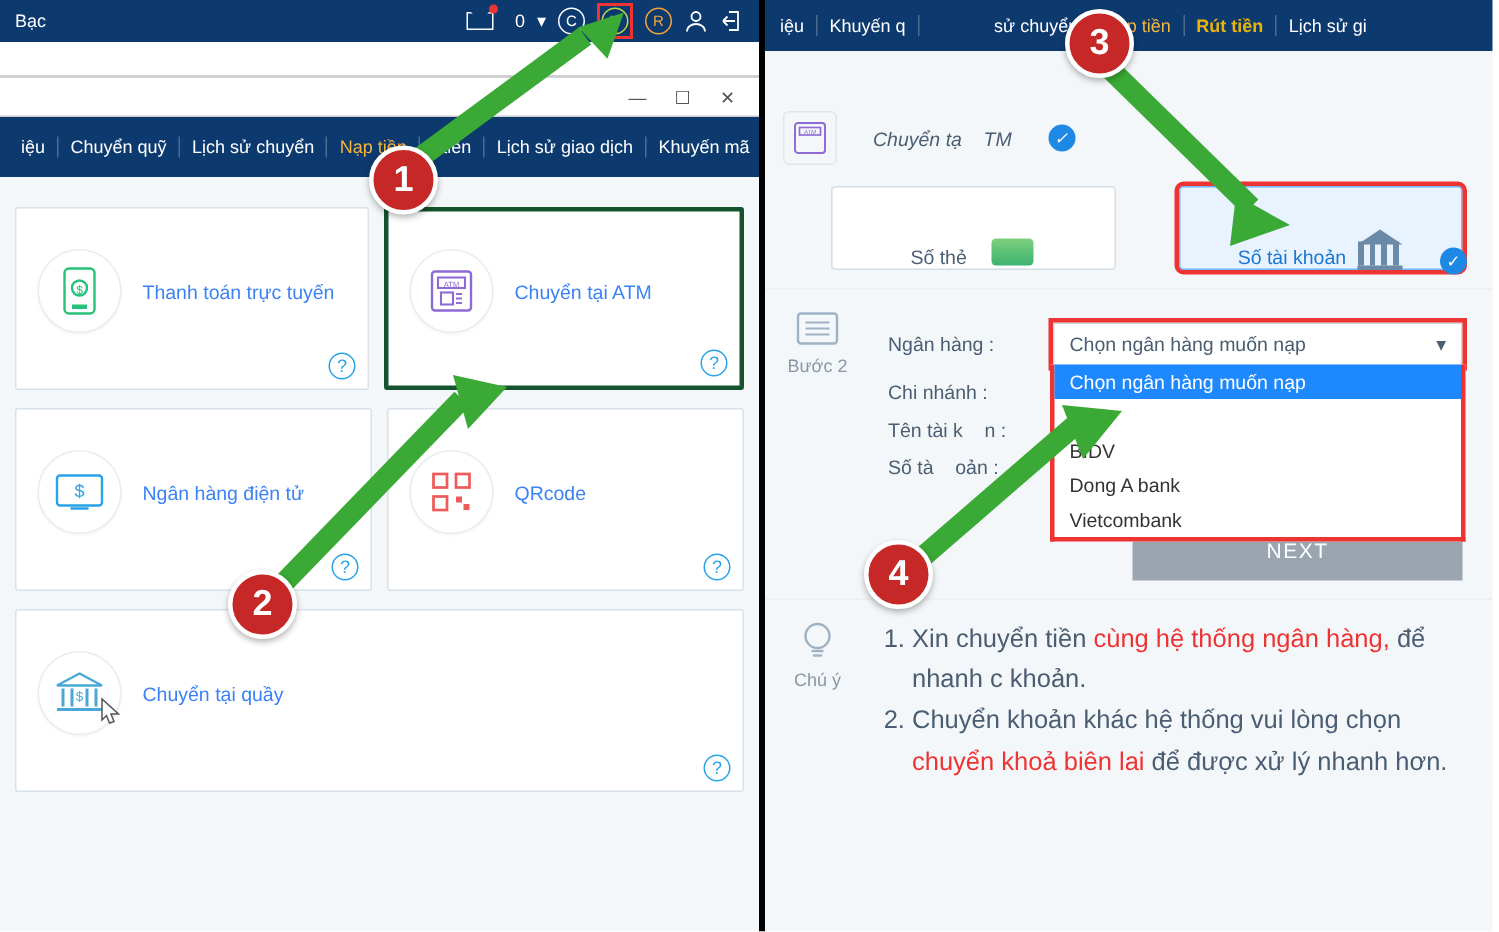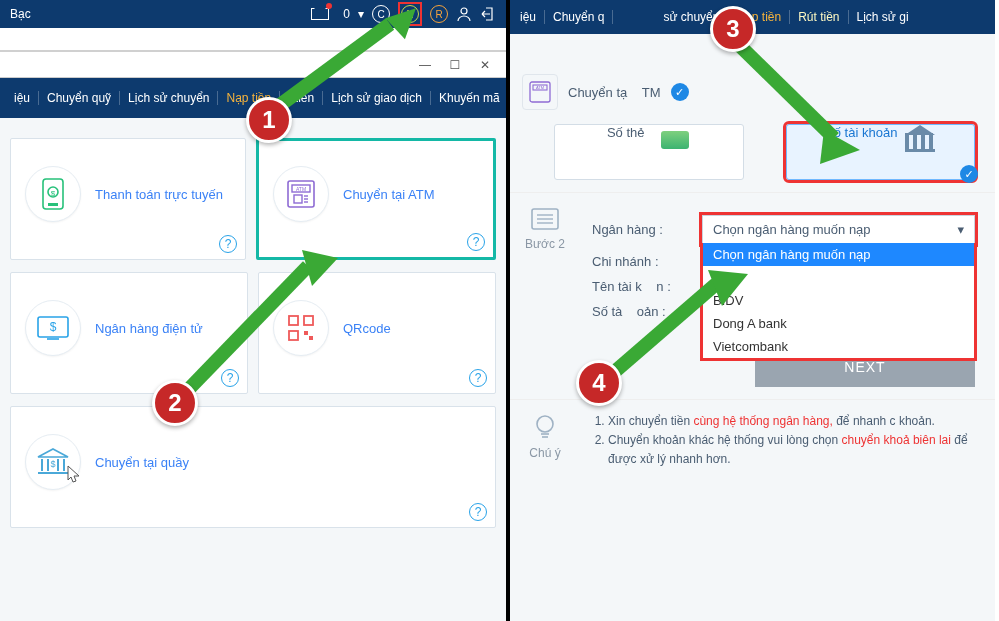--- a/index.html
+++ b/index.html
@@ -25,60 +25,60 @@
   .chrome-title-row { height: 26px; background:#fff; display:flex; align-items:center; padding:0 6px; font-size:12px; color:#444; border-bottom:1px solid #ccc; }
   .chrome-title-row .spacer { flex:1; }
   .win-btn { width:30px; text-align:center; color:#555; font-size:12px; }
   .chrome-top-border { height:2px; background:#d0d0d0; }
 
   
   .navrow { height: 40px; background:#0d3a6e; display:flex; align-items:center; padding:0 6px; font-size:12px; color:#fff; overflow:hidden; white-space:nowrap; }
   .nav-item { padding:0 8px; border-left:1px solid rgba(255,255,255,.25); }
   .nav-item:first-child { border-left:none; }
   .nav-item.active { color:#f7b43c; }
-  .nav-item.orange { color:#fef9c3; }
+  .nav-item.orange { color:#eab308;font-weight:bold; }
 
   
   .left-body { background:#f4f7f9; padding:20px 10px; height:calc(100% - 28px - 22px - 26px - 2px - 40px); overflow:hidden; }
   .payrow { display:flex; gap:10px; margin-bottom:12px; }
   .paycard { flex:1; background:#fff; border:1px solid #d9e2ea; border-radius:2px; padding:18px 14px 28px 14px; display:flex; align-items:center; position:relative; min-height:122px; }
   .paycard .icon-circle { width:56px; height:56px; border-radius:50%; background:#fff; border:1px solid #e6edf3; display:flex; align-items:center; justify-content:center; margin-right:14px; box-shadow:0 1px 2px rgba(0,0,0,.05); }
   .paycard .label { font-size:13px; color:#3b82f6; }
-  .paycard.highlight { border:3px solid #14b8a6; }
+  .paycard.highlight { border:3px solid #14532d; }
   .help-q { position:absolute; right:8px; bottom:6px; width:18px; height:18px; border:1.5px solid #29a3e8; color:#29a3e8; border-radius:50%; font-size:12px; display:flex; align-items:center; justify-content:center; }
 
   
   .right-nav { height:34px; background:#0d3a6e; display:flex; align-items:center; font-size:12px; color:#fff; padding:0 2px; white-space:nowrap; overflow:hidden;}
   .right-body { background:#f4f7f9; height:calc(100% - 34px); padding:0; }
   .step-row { display:flex; background:#f4f7f9; padding:12px 0 12px 0; border-bottom:1px solid #eee; }
   .step-label { width:70px; text-align:center; color:#8a97a5; font-size:12px; }
   .step-label svg, .step-label .step-ico { display:block; margin:0 auto 4px auto; }
   .step-content { flex:1; padding:0 20px 0 12px; font-size:13px; color:#4a5d72; }
 
-  .atm-header { display:flex; align-items:center; gap:10px; margin-bottom:14px; }
+  .atm-header { display:flex; align-items:center; gap:24px; margin-bottom:14px;font-style:italic; }
   .atm-ico { width:36px; height:36px; border:1px solid #e0e6ec; border-radius:4px; display:flex; align-items:center; justify-content:center; }
   .blue-check { width:18px;height:18px;background:#1e88e5;border-radius:50%;color:#fff;display:inline-flex;align-items:center;justify-content:center;font-size:11px;}
 
   .card-choice-row { display:flex; gap:10px; }
-  .choice-box { flex:1; border:1px solid #d3dde6; border-radius:3px; height:56px; display:flex; align-items:flex-start; justify-content:center; gap:8px; font-size:13px; color:#4a5d72; padding:0 8px; background:#fff;margin-left:32px;}
+  .choice-box { flex:1; border:1px solid #d3dde6; border-radius:3px; height:56px; display:flex; align-items:flex-end; justify-content:center; gap:8px; font-size:13px; color:#4a5d72; padding:0 8px; background:#fff;margin-left:32px;}
   .choice-box.selected { border:1px solid #6fb8ff; background:#e8f3ff; color:#1976d2; position:relative;}
   .choice-box.selected .corner-check { position:absolute; right:-4px; bottom:-4px; width:18px;height:18px;background:#1e88e5;border-radius:50%;color:#fff;display:flex;align-items:center;justify-content:center;font-size:11px;}
   .hi-red { outline:3px solid #e33; outline-offset:0; }
 
   .form-line { display:flex; align-items:center; margin:10px 0; font-size:13px; }
   .form-line .flabel { width:110px; color:#4a5d72; }
   .select-box { flex:1; border:1px solid #c9d4de; background:#fff; padding:6px 10px; font-size:13px; color:#4a5d72; display:flex; align-items:center; justify-content:space-between; position:relative;}
   .select-box.hi { outline:3px solid #e33; }
   .dropdown-list { position:absolute; top:100%; left:-3px; right:-3px; background:#fff; border-left:3px solid #e33; border-right:3px solid #e33; border-bottom:3px solid #e33; z-index:20; }
   .dropdown-list .opt { padding:4px 10px; font-size:13px; color:#333; }
   .dropdown-list .opt.sel { background:#1e88ff; color:#fff; }
 
   .next-btn { width:220px; height:40px; background:#9aa5b0; color:#fff; display:flex; align-items:center; justify-content:center; font-size:14px; margin-left:auto; margin-top:28px; letter-spacing:1px; }
 
-  .note-list { font-size:12px; color:#4a5d72; line-height:1.6; padding-left:16px;}
+  .note-list { font-size:17px; color:#4a5d72; line-height:1.6; padding-left:16px;}
   .note-list .r { color:#e33; }
 
   
   .badge-num { position:absolute; width:46px; height:46px; background:#c62828; border:3px solid #fff; border-radius:50%; color:#fff; font-size:24px; font-weight:bold; display:flex; align-items:center; justify-content:center; z-index:40; box-shadow:0 2px 4px rgba(0,0,0,.3);}
   .arrow { position:absolute; z-index:35; }
 
   
   .mini-card { width:28px; height:18px; border-radius:3px; background:linear-gradient(#6ec1e4,#3498db); position:relative;}
   .mini-card2 { width:28px; height:18px; border-radius:3px; background:linear-gradient(#7ed07e,#3cb371); position:absolute; left:8px; top:6px;}
   .bank-ico { width:30px; height:26px; position:relative; }
@@ -218,21 +218,21 @@
         </div>
         <div class="help-q">?</div>
       </div>
     </div>
   </div>
 </div>
 
 <div class="panel panel-right">
   <div class="right-nav">
     <span class="nav-item">iệu</span>
-    <span class="nav-item">Chuyển q</span>
+    <span class="nav-item">Khuyến q</span>
     <span class="nav-item" style="padding-left:50px">sử chuyển</span>
     <span class="nav-item active">Nạp tiền</span>
     <span class="nav-item orange">Rút tiền</span>
     <span class="nav-item">Lịch sử gi</span>
   </div>
 
   <div class="right-body">
 
     <div class="step-row" style="padding-top:40px;">
       <div class="step-content">

